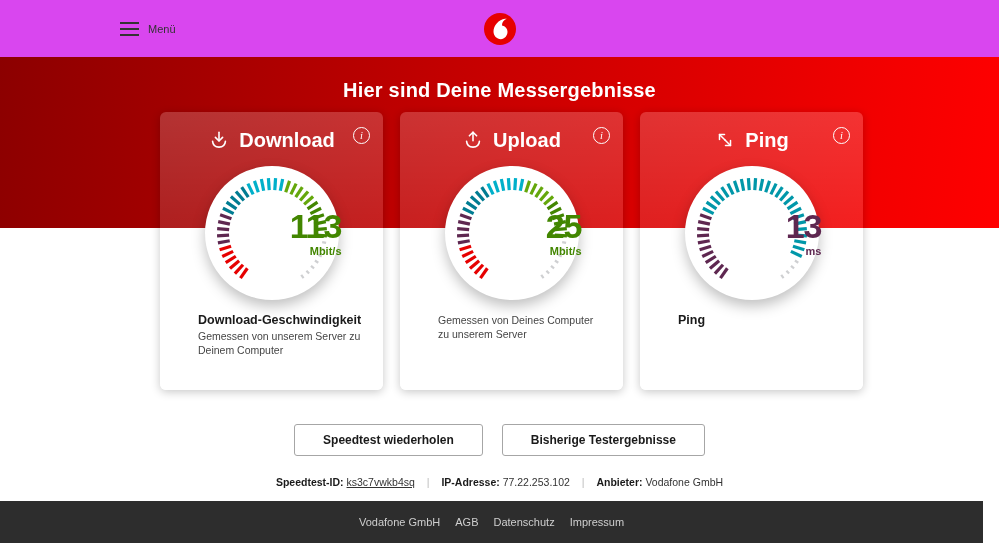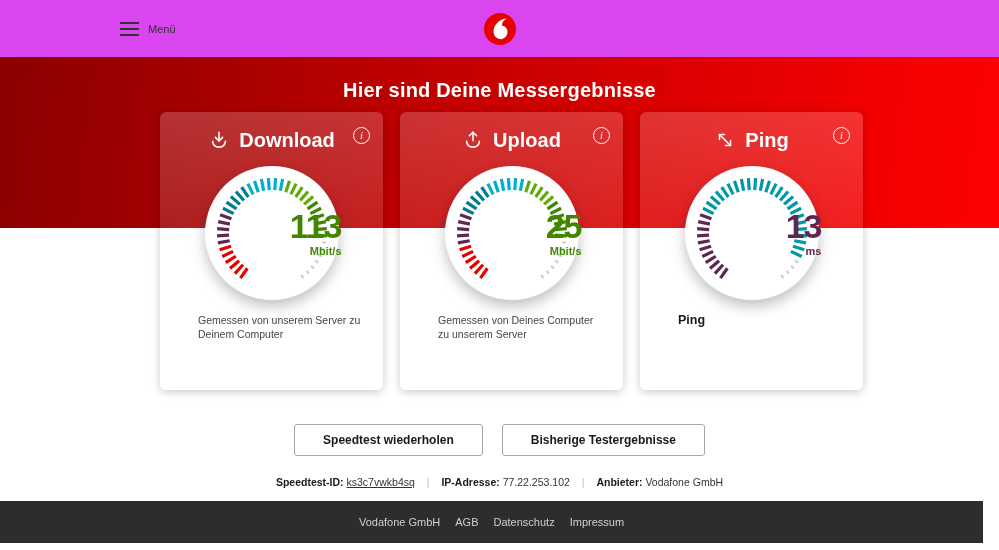--- a/index.html
+++ b/index.html
@@ -143,20 +143,21 @@
             <line x1="108.99" y1="102.87" x2="112.05" y2="105.45" stroke="#cfd0d2" stroke-width="2.2"></line>
             <line x1="104.41" y1="107.64" x2="107.11" y2="110.59" stroke="#cfd0d2" stroke-width="2.2"></line>
             <line x1="99.25" y1="111.78" x2="101.55" y2="115.05" stroke="#cfd0d2" stroke-width="2.2"></line>
           </svg>
         <div class="gauge-center">
           <div class="gauge-value" style="color: rgb(66, 134, 0);">113</div>
           <div class="gauge-unit" style="color: rgb(66, 134, 0);">Mbit/s</div>
         </div>
       </div>
       <div class="card-text">
+        <div class="card-subtitle">Download-Geschwindigkeit</div>
         <div class="card-desc">Gemessen von unserem Server zu Deinem Computer</div>
       </div>
     </div>
 
     <div class="card">
       <div class="card-head">
         <span class="card-icon">
           <svg viewBox="0 0 22 22" fill="none" stroke="#fff" stroke-width="1.6" stroke-linecap="round" stroke-linejoin="round">
             <path d="M11 11.8V3.2"></path>
               <path d="M7.4 6.8L11 3.2l3.6 3.6"></path>

